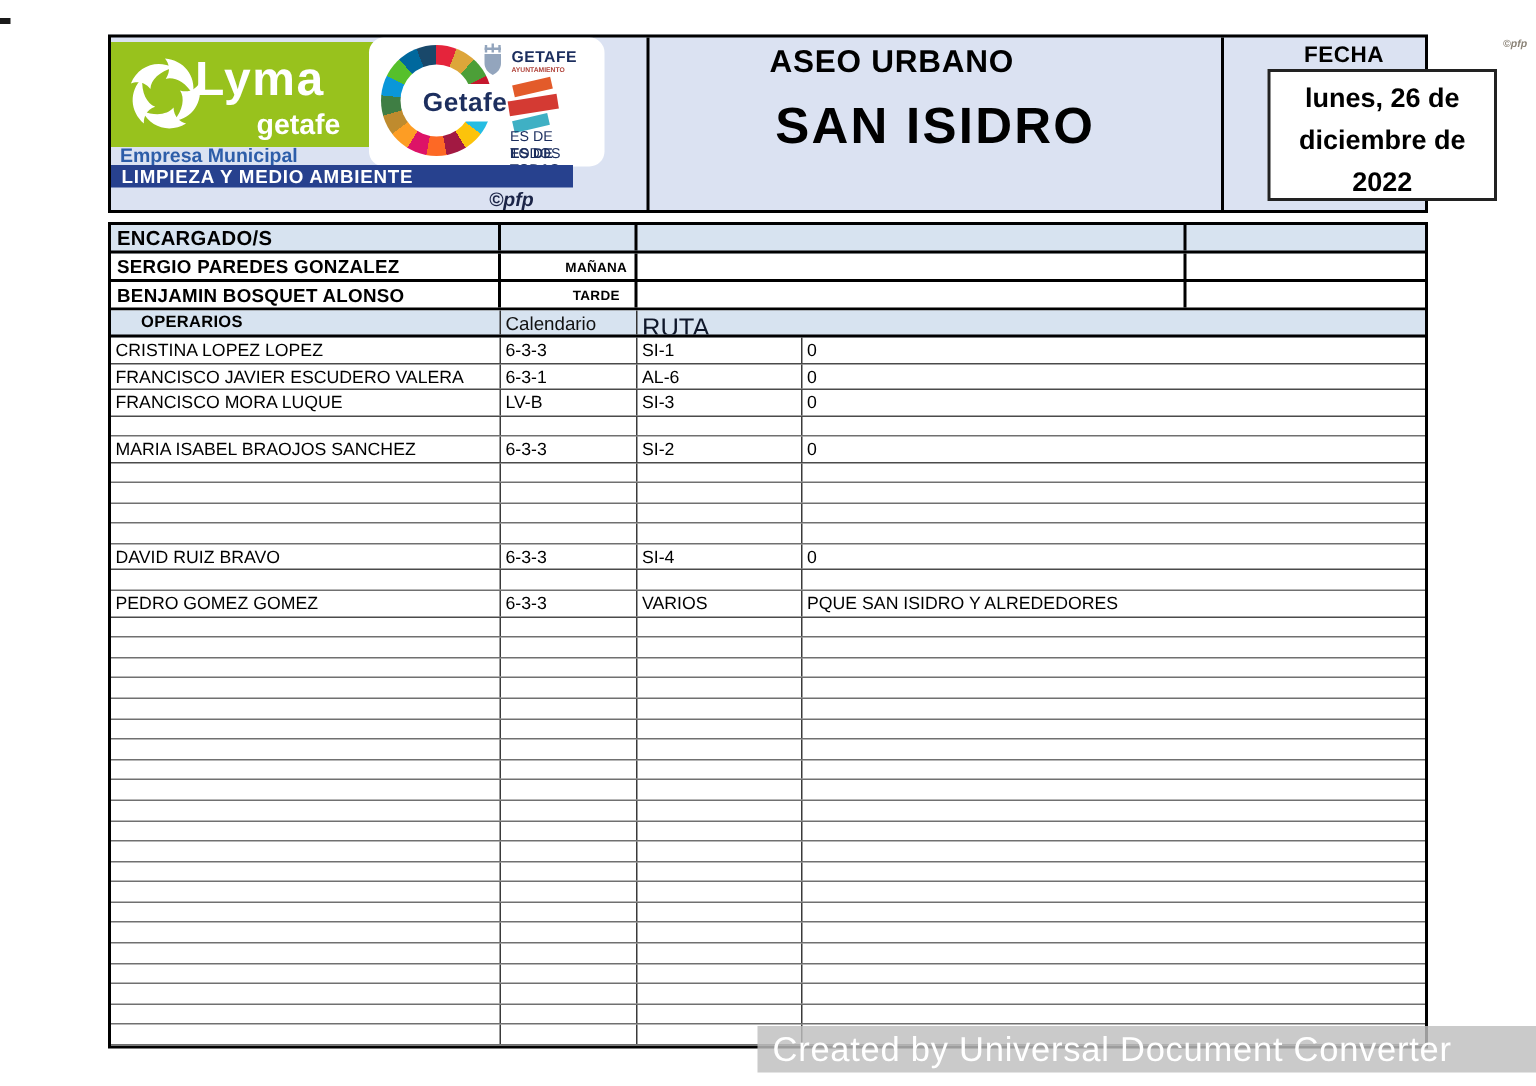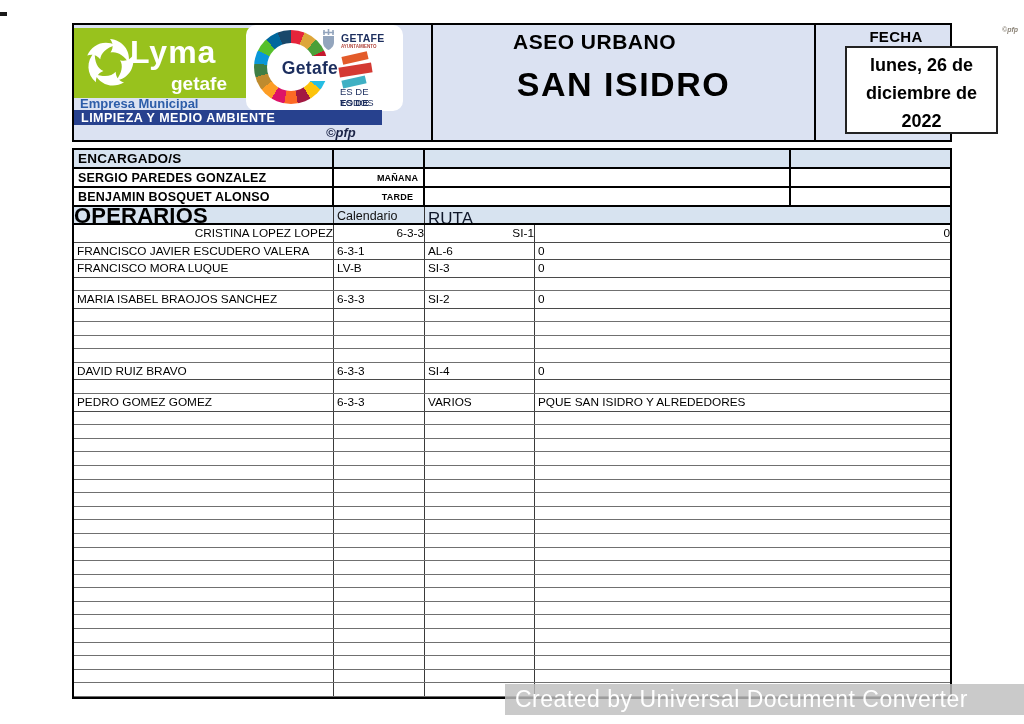--- a/index.html
+++ b/index.html
@@ -77,22 +77,22 @@
 
 .enc-row{height:19px;border-bottom:2px solid #000;}
 .enc-row>.n{width:260px;border-right:2px solid #000;font-weight:700;font-size:12.5px;
             padding:2px 0 0 4px;letter-spacing:.2px;}
 .enc-row>.s{width:91px;border-right:2px solid #000;font-weight:700;font-size:9px;
             text-align:center;padding-top:4px;letter-spacing:.2px;padding-left:38px;}
 .enc-row>.e1{width:366px;border-right:2px solid #000;}
 .enc-row>.e2{flex:1;}
 
 .op-header{height:18px;background:var(--section-bg);border-bottom:2px solid #000;}
-.op-header>.c1{width:260px;border-right:1px solid #333;font-weight:700;font-size:22px;
-               padding-left:0;line-height:17px;letter-spacing:.2px;}
+.op-header>.c1{width:260px;border-right:1px solid #333;font-weight:700;font-size:11px;
+               padding-left:20px;line-height:17px;letter-spacing:.2px;}
 .op-header>.c2{width:91px;border-right:1px solid #333;font-size:12.5px;padding:2px 0 0 3px;color:#111;}
 .op-header>.c3{flex:1;font-size:17px;padding:2px 0 0 3px;color:#0f172a;}
 
 .data-row{border-bottom:1px solid #707070;font-size:11.8px;}
 .data-row>div{border-right:1px solid #3a3a3a;padding-left:3px;line-height:16px;}
 .data-row>.c-name{width:260px;}
 .data-row>.c-cal{width:91px;}
 .data-row>.c-ruta{width:110px;}
 .data-row>.c-obs{flex:1;border-right:none;}
 .named{border-bottom-color:#4a4a4a;}
@@ -181,21 +181,21 @@
         <div class="e1"></div>
         <div class="e2"></div>
       </div>
     </div>
   <div class="trow op-header">
     <div class="c1">OPERARIOS</div>
     <div class="c2">Calendario</div>
     <div class="c3">RUTA</div>
   </div>
   <div id="op-rows">
-      <div class="trow data-row named" style="height: 17.5px; text-align: right;">
+      <div class="trow data-row named" style="height: 17.5px;">
         <div class="c-name">CRISTINA LOPEZ LOPEZ</div>
         <div class="c-cal">6-3-3</div>
         <div class="c-ruta">SI-1</div>
         <div class="c-obs">0</div>
       </div>
       <div class="trow data-row named" style="height: 17.5px;">
         <div class="c-name">FRANCISCO JAVIER ESCUDERO VALERA</div>
         <div class="c-cal">6-3-1</div>
         <div class="c-ruta">AL-6</div>
         <div class="c-obs">0</div>

